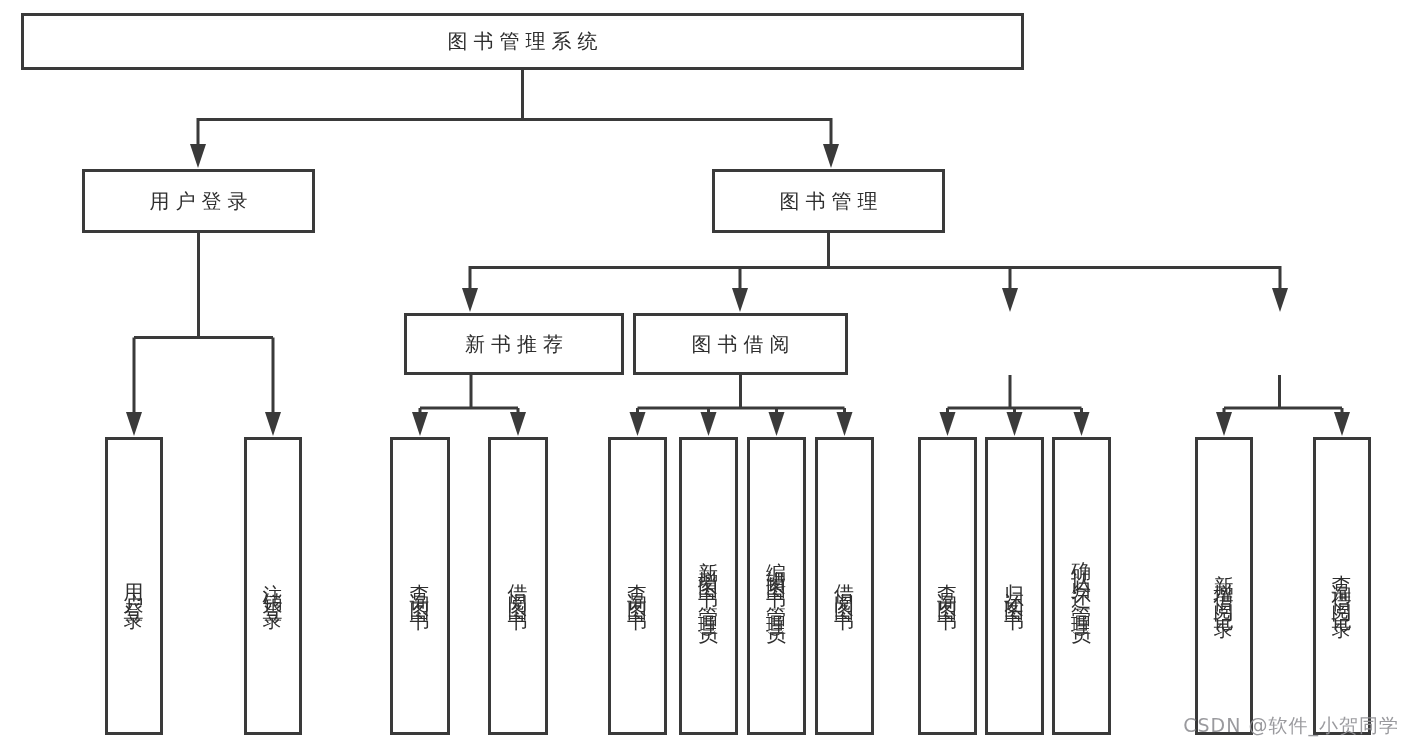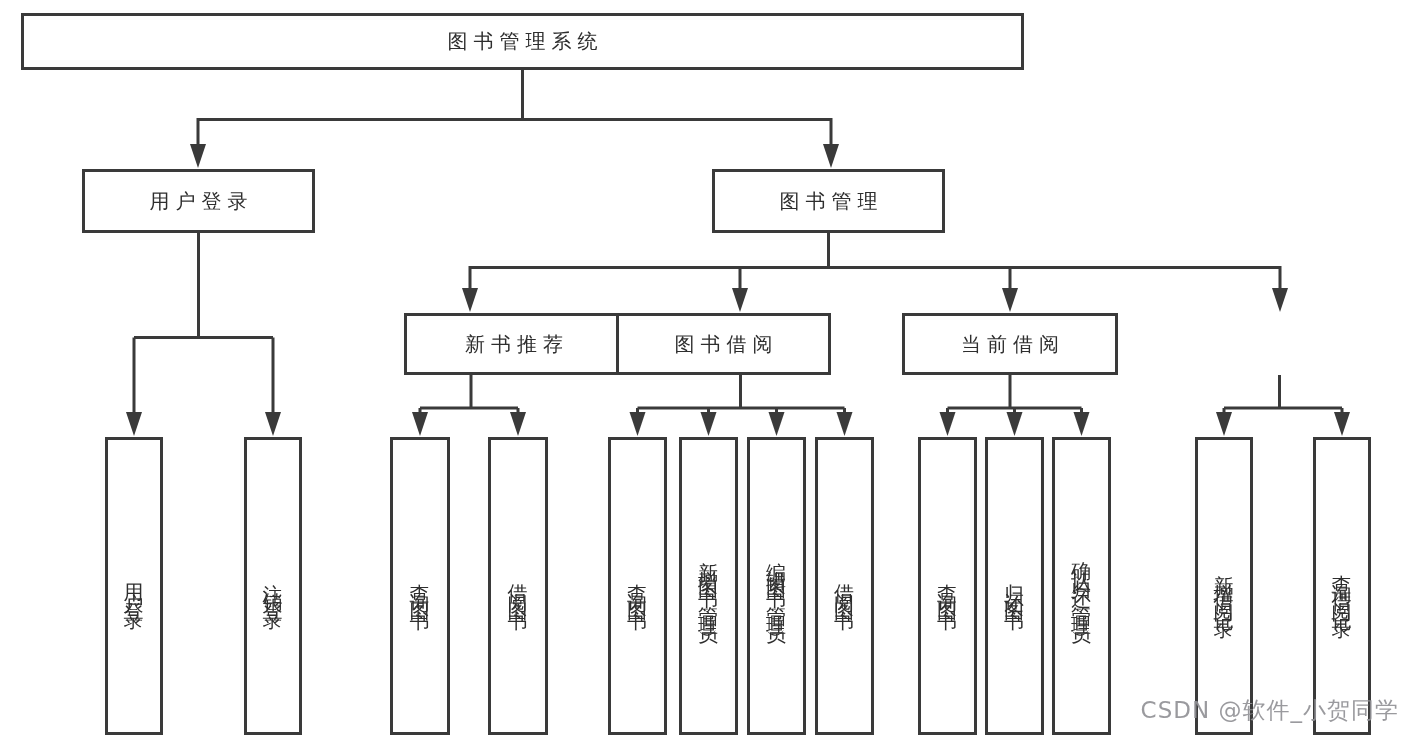--- a/index.html
+++ b/index.html
@@ -30,21 +30,21 @@
     text-indent: 6px; 
     white-space: nowrap;
   }
   .node.root   { left: 21px;  top: 13px;  width: 1003px; height: 57px; }
 
   .node.l2a    { left: 82px;  top: 169px; width: 233px;  height: 64px; }
   .node.l2b    { left: 712px; top: 169px; width: 233px;  height: 64px; }
 
   .node.l3     { top: 313px; height: 62px; }
   .node.l3a    { left: 361px;  width: 220px; margin-left: 43px; }
-  .node.l3b    { left: 616px;  width: 215px; }
+  .node.l3b    { left: 633px;  width: 215px; }
   .node.l3c    { left: 902px;  width: 216px; }
   .node.l3d    { left: 1172px; width: 215px; }
 
   .node.leaf {
     top: 437px;
     height: 298px;
     letter-spacing: 0;
     text-indent: 0;
   }
   .leaf .vtext {
@@ -65,22 +65,22 @@
   .leaf.p8  { left: 815px;  width: 59px; }
   .leaf.p9  { left: 918px;  width: 59px; }
   .leaf.p10 { left: 985px;  width: 59px; }
   .leaf.p11 { left: 1052px; width: 59px; }
   .leaf.p12 { left: 1195px; width: 58px; }
   .leaf.p13 { left: 1313px; width: 58px; }
 
   .watermark {
     position: absolute;
     right: 6px;
-    bottom: 21px;
-    font-size: 23px;
+    bottom: 8px;
+    font-size: 19px;
     color: rgba(145, 145, 150, 0.92);
     letter-spacing: 1px;
     z-index: 5;
     white-space: nowrap;
   }
 </style>
 </head>
 <body>
 
 <div class="canvas">
@@ -128,23 +128,20 @@
   <div class="node l2b">
     <span>图书管理</span>
   </div>
 
   <div class="node l3 l3a">
     <span>新书推荐</span>
   </div>
   <div class="node l3 l3b">
     <span>图书借阅</span>
   </div>
-  <div class="node l3 l3c">
-    <span>当前借阅</span>
-  </div>
 
   <div class="node leaf p1">
     <span class="vtext">用户登录</span>
   </div>
   <div class="node leaf p2">
     <span class="vtext">注销登录</span>
   </div>
   <div class="node leaf p3">
     <span class="vtext">查询图书</span>
   </div>

